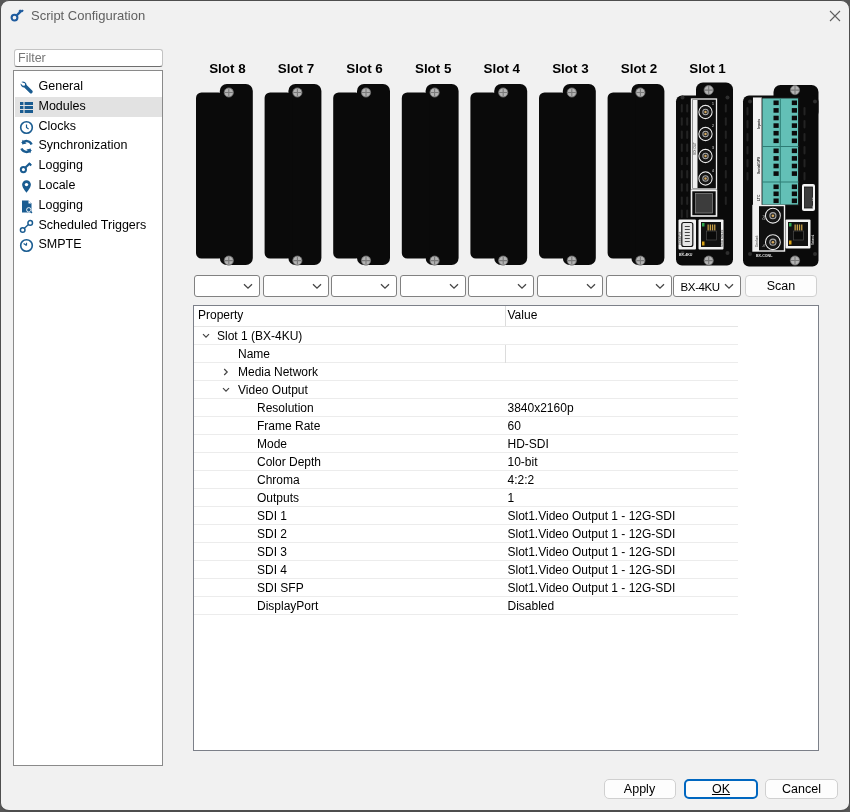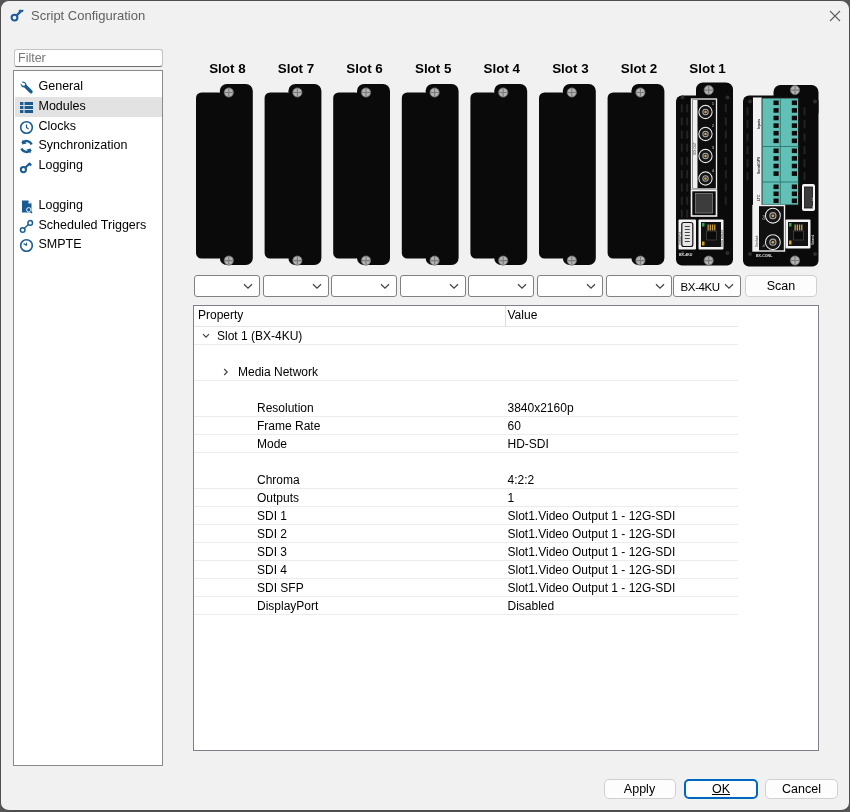--- a/index.html
+++ b/index.html
@@ -112,20 +112,27 @@
       </div>
       <div class="li" style="top:85.2px">
         <svg width="15" height="15" viewBox="0 0 15 15">
           <g stroke="#1a5c91" fill="none">
             <circle cx="4.4" cy="10.6" r="2.6" stroke-width="2"></circle>
             <path d="M6.5 8.5 L11.1 3.9" stroke-width="2.1"></path>
             <path d="M10.3 4.7 L12.2 6.6" stroke-width="2.1"></path>
           </g>
         </svg>
         <span class="txt">Logging</span>
+      </div>
+      <div class="li" style="top:105px">
+        <svg width="15" height="15" viewBox="0 0 15 15">
+          <path fill="#1a5c91" d="M7.5 1.2 a4.4 4.4 0 0 0 -4.4 4.4 c0 3.2 4.4 8.2 4.4 8.2 s4.4 -5 4.4 -8.2 a4.4 4.4 0 0 0 -4.4 -4.4z"></path>
+          <circle cx="7.5" cy="5.6" r="1.7" fill="#fff"></circle>
+        </svg>
+        <span class="txt">Locale</span>
       </div>
       <div class="li" style="top:124.80000000000001px">
         <svg width="15" height="15" viewBox="0 0 15 15">
           <path fill="#1a5c91" d="M3 1.5 h6.5 l3 3 v9 h-9.5z"></path>
           <path fill="#fff" d="M9.5 1.5 l3 3 h-3z"></path>
           <circle cx="9.8" cy="10.8" r="2.2" fill="none" stroke="#fff" stroke-width="0.9"></circle>
           <path d="M11.4 12.4 L13 14" stroke="#1a5c91" stroke-width="1.2"></path>
         </svg>
         <span class="txt">Logging</span>
       </div>
@@ -450,37 +457,51 @@
         <span style="left:4px; top:2px;">Property</span>
         <span style="left:313.5px; top:2px;">Value</span>
         <div class="vline" style="height:20px;"></div>
       </div>
       <div class="trow" style="top:20.5px">
         <svg style="position:absolute;left:7.5px;top:6px" width="8" height="6" viewBox="0 0 8 6">
           <path d="M1 1.2 L4 4.2 L7 1.2" fill="none" stroke="#444" stroke-width="1.2"></path>
         </svg>
         <span style="left:23px">Slot 1 (BX-4KU)</span>
       </div>
+      <div class="trow" style="top:38.6px">
+        <span style="left:44px">Name</span>
+        <div class="vline" style="height:18px;"></div>
+      </div>
       <div class="trow" style="top:56.6px">
         <svg style="position:absolute;left:29px;top:5px" width="6" height="8" viewBox="0 0 6 8">
           <path d="M1.2 1 L4.2 4 L1.2 7" fill="none" stroke="#444" stroke-width="1.2"></path>
         </svg>
         <span style="left:44px">Media Network</span>
       </div>
+      <div class="trow" style="top:74.7px">
+        <svg style="position:absolute;left:28px;top:6px" width="8" height="6" viewBox="0 0 8 6">
+          <path d="M1 1.2 L4 4.2 L7 1.2" fill="none" stroke="#444" stroke-width="1.2"></path>
+        </svg>
+        <span style="left:44px">Video Output</span>
+      </div>
       <div class="trow" style="top:92.7px">
         <span style="left:63px">Resolution</span>
         <span style="left:313.5px">3840x2160p</span>
       </div>
       <div class="trow" style="top:110.8px">
         <span style="left:63px">Frame Rate</span>
         <span style="left:313.5px">60</span>
       </div>
       <div class="trow" style="top:128.9px">
         <span style="left:63px">Mode</span>
         <span style="left:313.5px">HD-SDI</span>
+      </div>
+      <div class="trow" style="top:146.9px">
+        <span style="left:63px">Color Depth</span>
+        <span style="left:313.5px">10-bit</span>
       </div>
       <div class="trow" style="top:165.0px">
         <span style="left:63px">Chroma</span>
         <span style="left:313.5px">4:2:2</span>
       </div>
       <div class="trow" style="top:183.0px">
         <span style="left:63px">Outputs</span>
         <span style="left:313.5px">1</span>
       </div>
       <div class="trow" style="top:201.1px">

